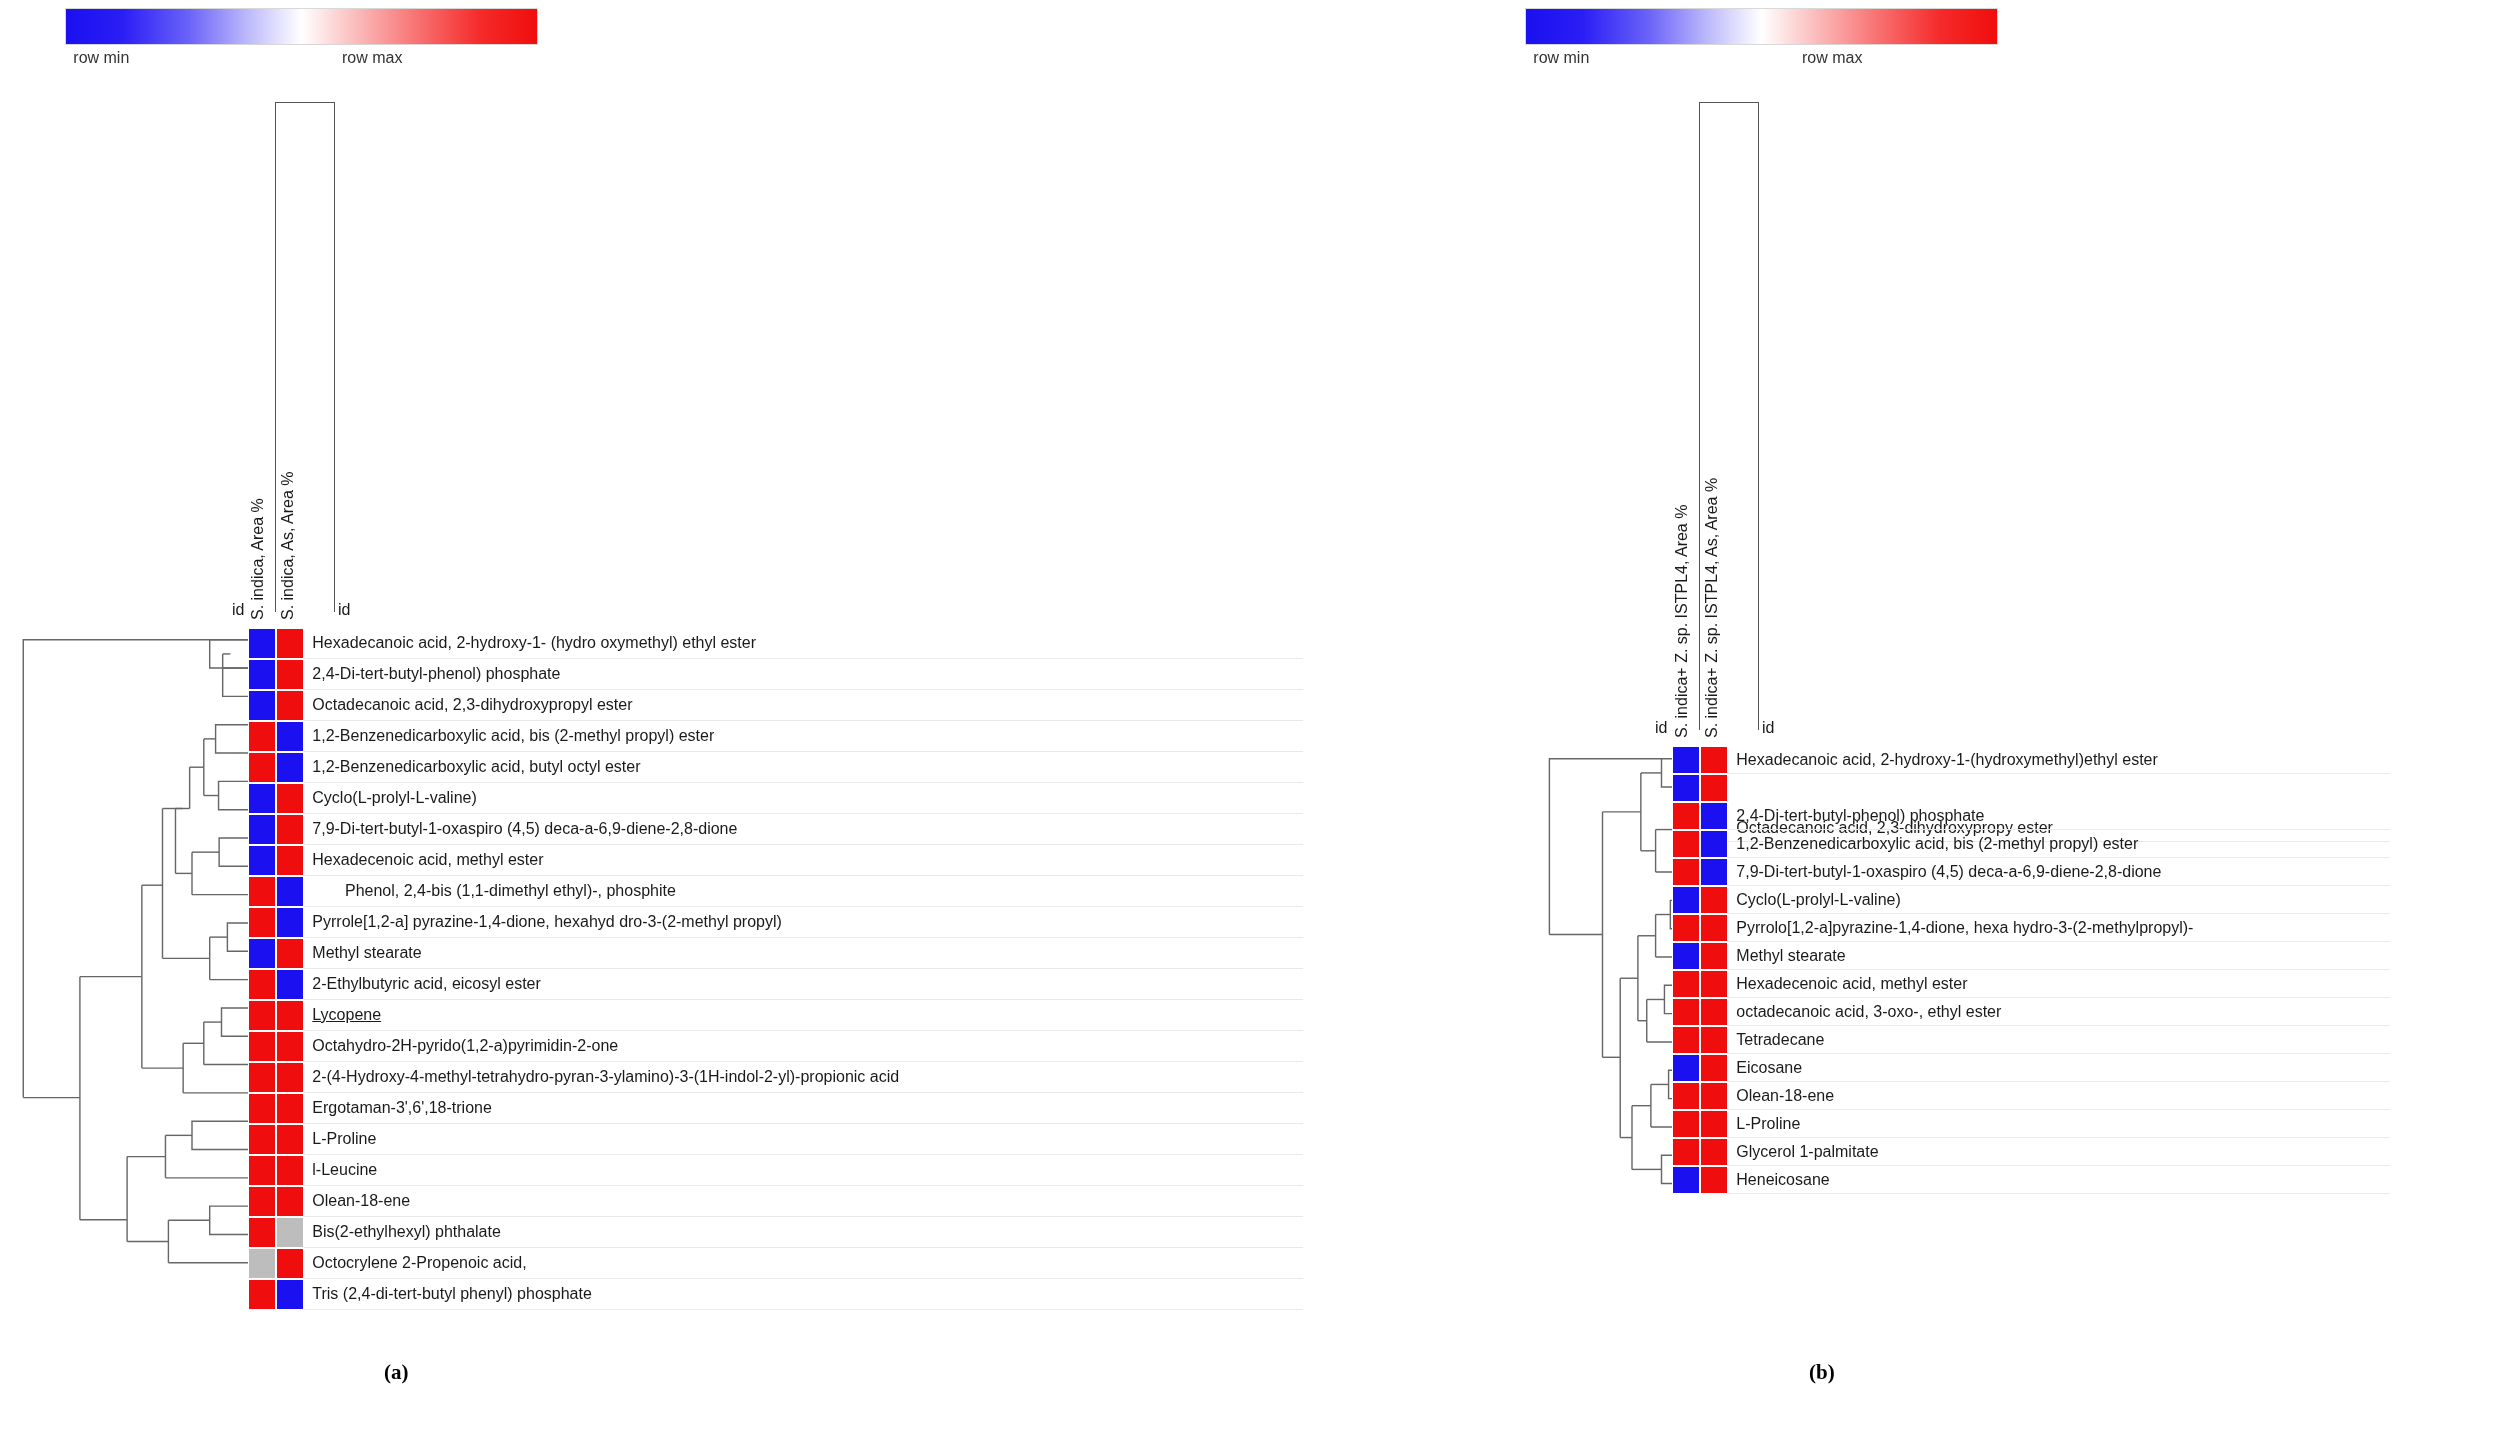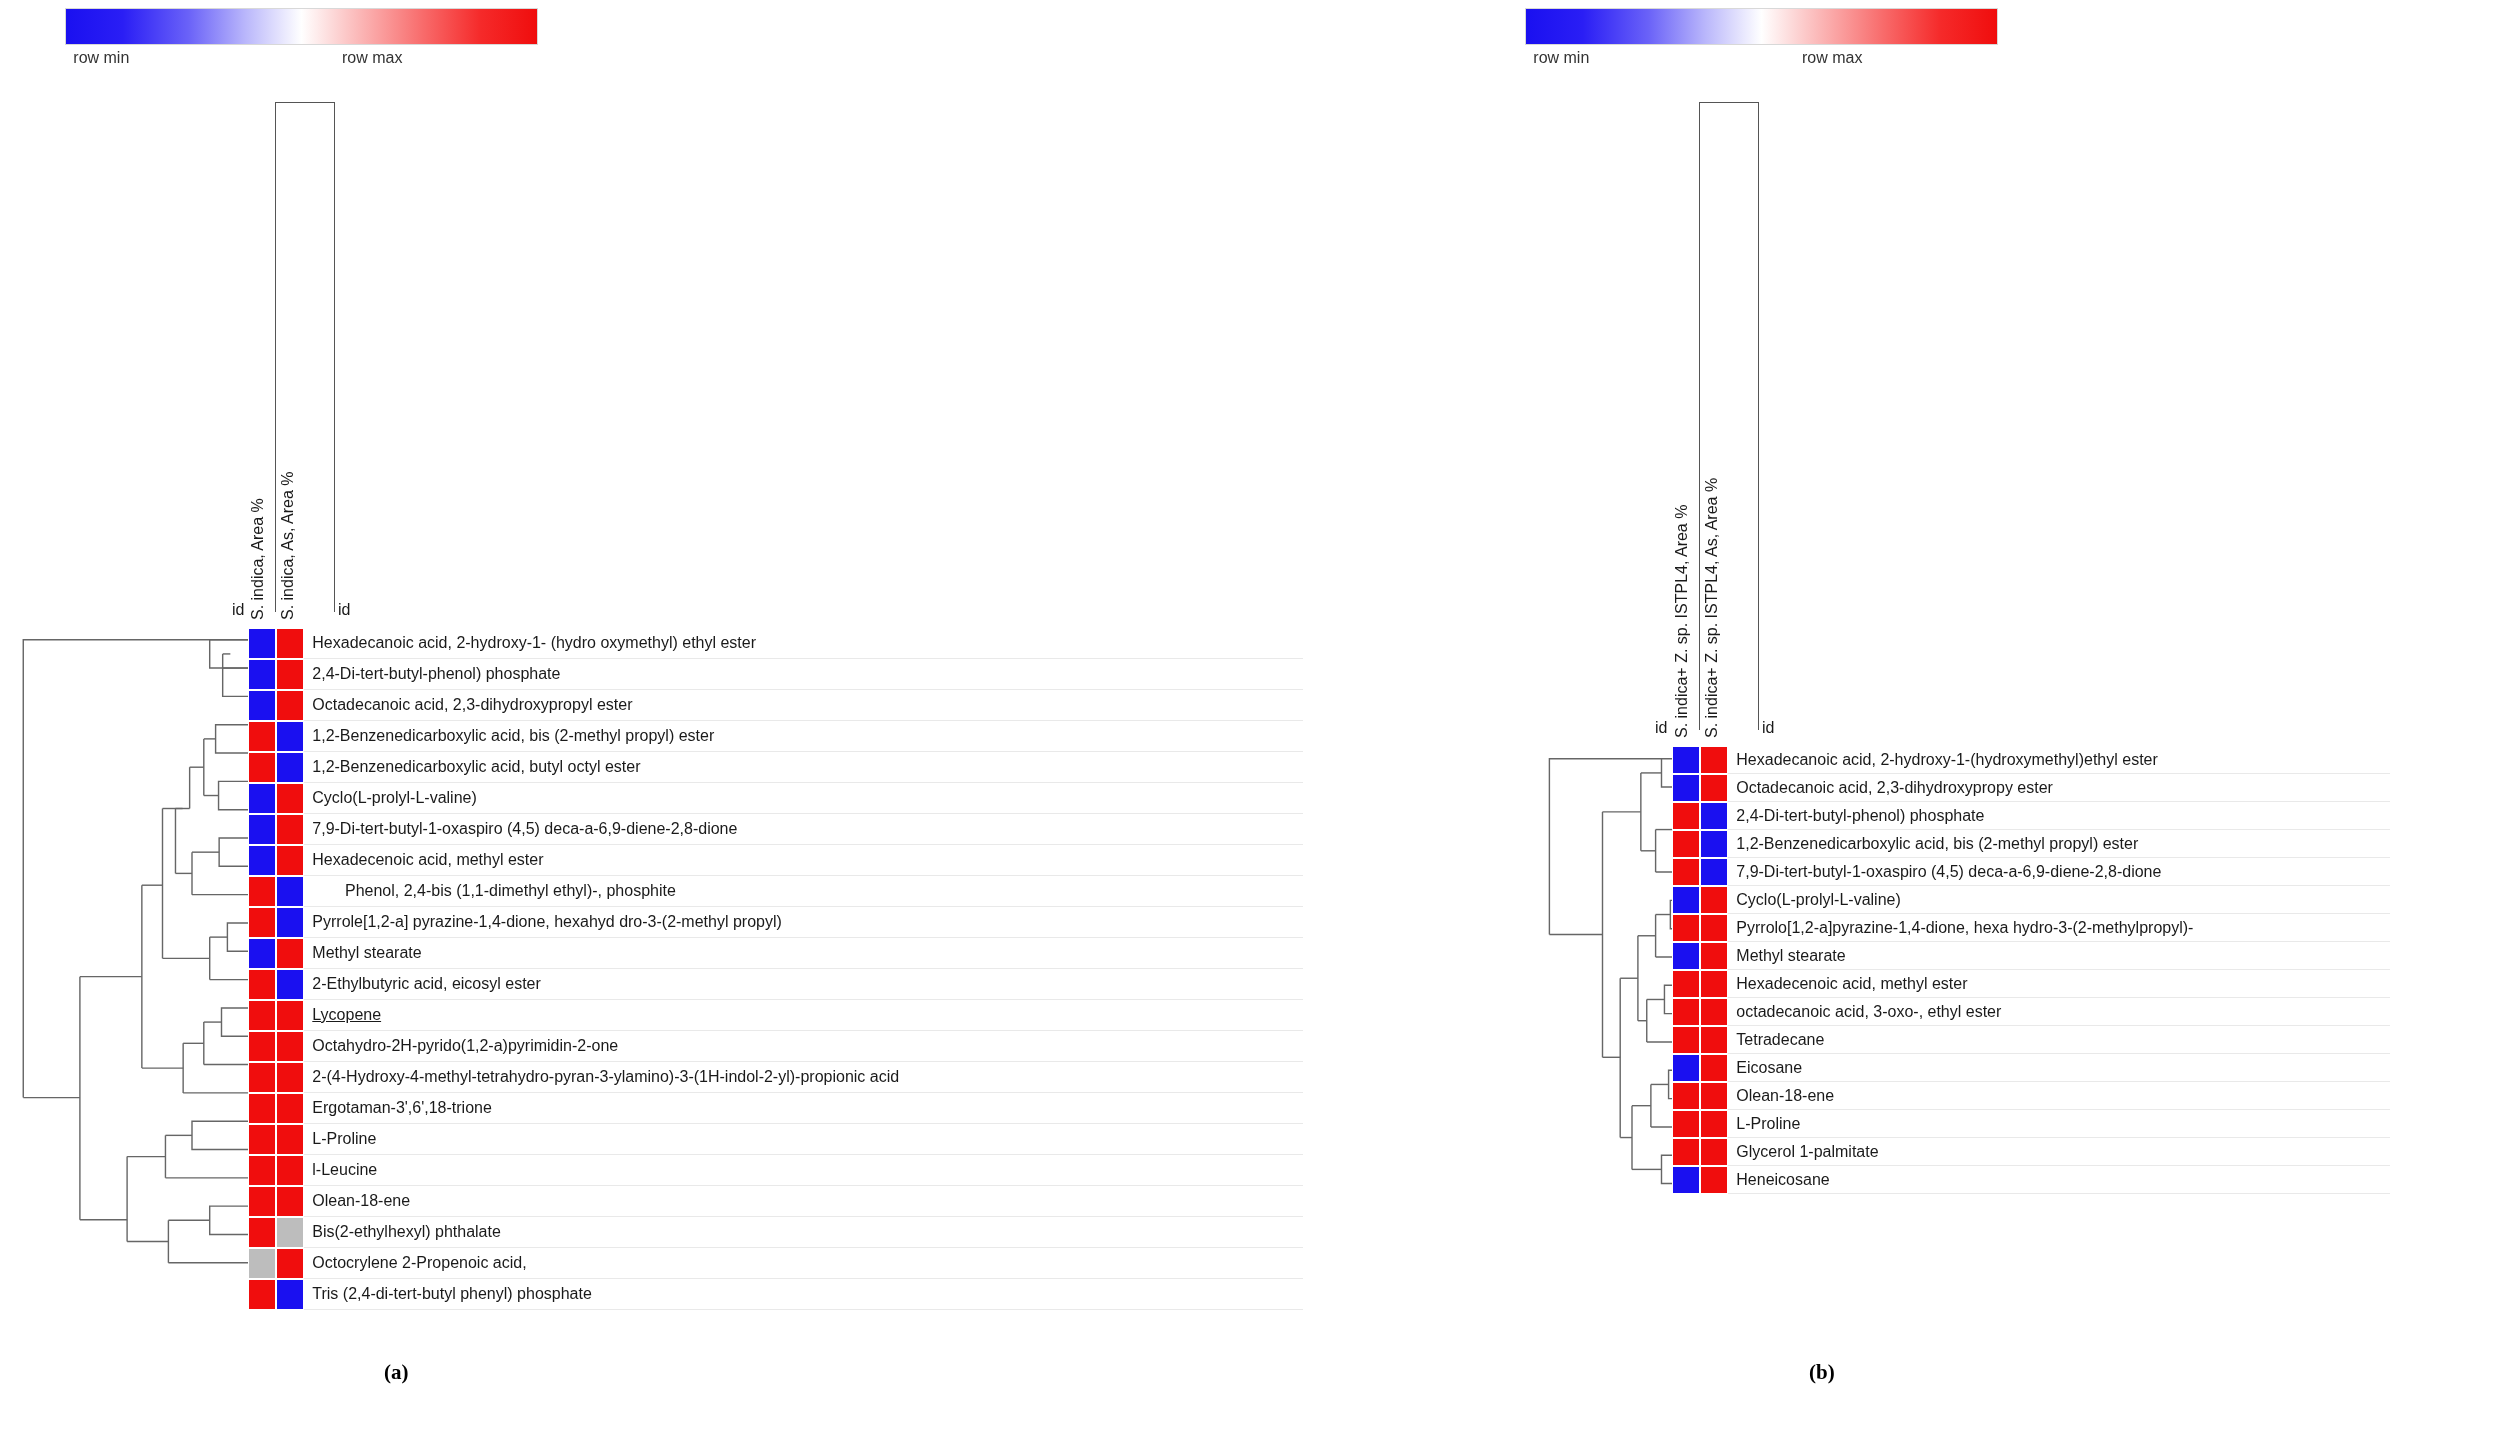--- a/index.html
+++ b/index.html
@@ -384,21 +384,21 @@
 
   <div class="heat" id="heat-b" style="left:383px; top:746px;">
       <div class="heat-row" style="height: 28px;">
         <div class="cell" style="width: 28px; background: rgb(26, 16, 240);"></div>
         <div class="cell" style="width: 28px; background: rgb(240, 13, 13);"></div>
         <div class="rowlabel" style="height: 28px; width: 662px;">Hexadecanoic acid, 2-hydroxy-1-(hydroxymethyl)ethyl ester</div>
       </div>
       <div class="heat-row" style="height: 28px;">
         <div class="cell" style="width: 28px; background: rgb(26, 16, 240);"></div>
         <div class="cell" style="width: 28px; background: rgb(240, 13, 13);"></div>
-        <div class="rowlabel" style="height: 28px; width: 662px;">Octadecanoic acid, 2,3-dihydroxypropy ester</div>
+        <div class="rowlabel" style="height: 28px; width: 662px; margin-top: 40px;">Octadecanoic acid, 2,3-dihydroxypropy ester</div>
       </div>
       <div class="heat-row" style="height: 28px;">
         <div class="cell" style="width: 28px; background: rgb(240, 13, 13);"></div>
         <div class="cell" style="width: 28px; background: rgb(26, 16, 240);"></div>
         <div class="rowlabel" style="height: 28px; width: 662px;">2,4-Di-tert-butyl-phenol) phosphate</div>
       </div>
       <div class="heat-row" style="height: 28px;">
         <div class="cell" style="width: 28px; background: rgb(240, 13, 13);"></div>
         <div class="cell" style="width: 28px; background: rgb(26, 16, 240);"></div>
         <div class="rowlabel" style="height: 28px; width: 662px;">1,2-Benzenedicarboxylic acid, bis (2-methyl propyl) ester</div>

